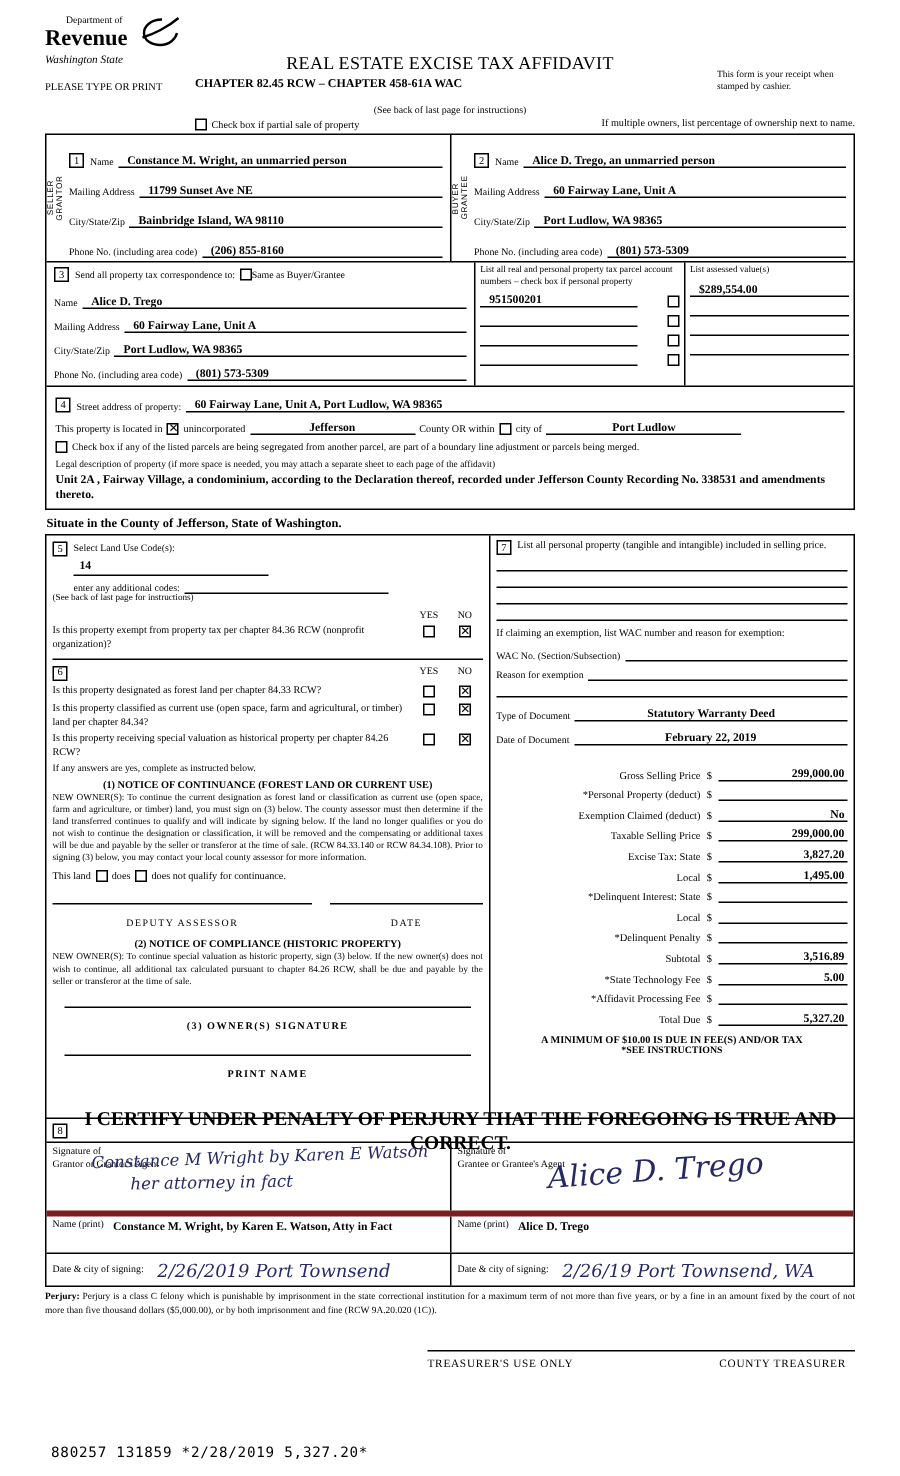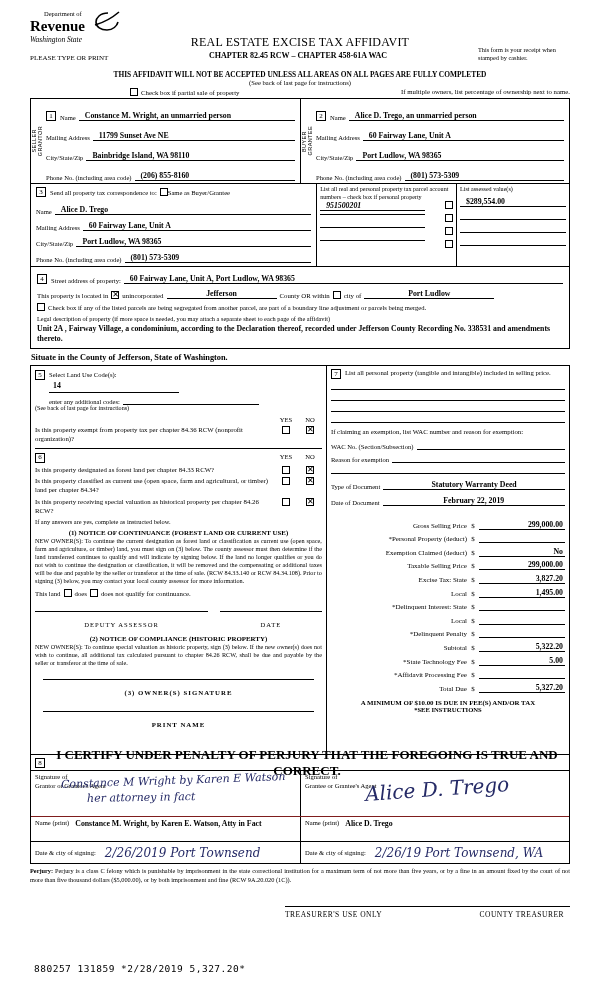--- a/index.html
+++ b/index.html
@@ -8,21 +8,21 @@
   font-family:"Liberation Serif",serif;padding:8px 30px 0 30px;overflow:hidden;}
 
 
 .hdr{position:relative;height:62px;}
 .logo{position:absolute;left:0;top:2px;width:140px;height:42px;}
 .logo-dept{position:absolute;left:14px;top:0;font-size:6.5px;}
 .logo-swoosh{position:absolute;left:64px;top:0;}
 .logo-rev{position:absolute;left:0;top:8px;font-size:15px;font-weight:bold;}
 .logo-ws{position:absolute;left:0;top:25px;font-size:7.5px;font-style:italic;}
 .hdr-title{position:absolute;left:60px;right:60px;top:27px;text-align:center;font-size:12px;font-weight:normal;letter-spacing:.2px;}
-.hdr-chapter{position:absolute;left:100px;right:104px;top:43px;text-align:center;font-size:8px;font-weight:bold;}
+.hdr-chapter{position:absolute;left:100px;right:104px;top:43px;font-size:8px;font-weight:bold;}
 .type-print{position:absolute;left:0;top:46px;font-size:7px;}
 .receipt{position:absolute;right:0;top:38px;width:92px;font-size:6.3px;line-height:1.25;}
 .warning{text-align:center;font-weight:bold;font-size:7.4px;}
 .seeback{text-align:center;font-size:6.6px;}
 .partial-row{display:flex;justify-content:space-between;font-size:6.8px;margin:2px 0;}
 .partial-left{margin-left:100px;display:flex;align-items:center;gap:3px;}
 
 
 .cb{display:inline-block;width:8px;height:8px;border:1px solid #000;position:relative;flex:none;vertical-align:-1px;background:#fff;}
 .cb.checked::after{content:"✕";position:absolute;left:0;top:-1px;font-size:8px;font-weight:bold;font-family:"DejaVu Sans",sans-serif;line-height:8px;}
@@ -42,21 +42,21 @@
 .side-strip{width:12px;display:flex;align-items:center;justify-content:center;flex:none;}
 .vtext{writing-mode:vertical-rl;transform:rotate(180deg);font-size:5.5px;letter-spacing:.4px;font-family:"Liberation Sans",sans-serif;}
 .pfields{flex:1;min-width:0;}
 
 .band3{display:flex;border-bottom:1px solid #000;}
 .b3left{width:53%;padding:1px 2px 3px 2px;}
 .b3left .frow{height:16px;}
 .b3left .f3head{height:14px;align-items:center;}
 .b3mid{width:26%;padding:2px 3px;}
 .b3right{width:21%;padding:2px 3px;}
-.prow{display:flex;align-items:flex-start;height:13px;gap:20px;font-style:italic;}
+.prow{display:flex;align-items:flex-end;height:13px;gap:20px;}
 .arow{display:flex;align-items:flex-end;height:13px;}
 
 .band4{padding:1px 3px 4px 3px;}
 .band4 .frow{height:16px;}
 .locrow{display:flex;align-items:flex-end;height:15px;gap:3px;font-size:6.8px;padding:0 3px;}
 .locfill{flex:none;border-bottom:1px solid #000;text-align:center;margin-top:43px;}
 .wcounty{width:110px;}
 .wcity{width:130px;}
 .segrow{display:flex;align-items:center;gap:3px;margin-top:4px;font-size:6.6px;padding:0 3px;}
 .legal-lbl{margin-top:4px;font-size:6.3px;padding:0 3px;}
@@ -110,21 +110,21 @@
 .certrow{display:flex;align-items:center;padding:2px 4px;height:15px;}
 .certtext{flex:1;text-align:center;font-weight:bold;font-size:13px;}
 .sigband{display:flex;height:46px;border-top:1px solid #000;}
 .sigcell{width:50%;position:relative;padding:2px 4px;}
 .siglbl{font-size:6.6px;line-height:1.35;}
 .blk{display:block;}
 .hand{font-family:"DejaVu Serif",serif;font-style:italic;color:#252a66;}
 .hand.h1{position:absolute;left:30px;top:3px;font-size:11px;transform:rotate(-2deg);white-space:nowrap;}
 .hand.h2{position:absolute;left:56px;top:20px;font-size:11px;transform:rotate(-1deg);white-space:nowrap;}
 .hand.big{position:absolute;left:64px;top:6px;font-size:20px;transform:rotate(-4deg);white-space:nowrap;}
-.nprow{display:flex;border-top:1px solid #7f1d1d;align-items:center;}
+.nprow{display:flex;border-top:4px solid #7f1d1d;align-items:center;}
 .npcell{width:50%;padding:2px 4px;display:flex;align-items:flex-start;min-height:24px;}
 .npval{margin-left:3px;line-height:1.25;}
 .dtrow{display:flex;border-top:1px solid #000;}
 .dtcell{width:50%;padding:2px 4px;display:flex;align-items:center;height:21px;}
 .hand.dt{font-size:12px;margin-left:6px;white-space:nowrap;}
 
 .perjury{font-size:6.3px;line-height:1.35;margin-top:3px;text-align:justify;}
 .pj-label{font-weight:bold;}
 
 .treas{margin-top:22px;margin-left:255px;border-top:1px solid #000;padding-top:3px;display:flex;justify-content:space-between;padding-right:6px;font-size:7.5px;letter-spacing:.5px;}
@@ -145,21 +145,20 @@
           </svg>
       </span>
       <span class="logo-rev">Revenue</span>
       <span class="logo-ws">Washington State</span>
     </div>
     <div class="hdr-title">REAL ESTATE EXCISE TAX AFFIDAVIT</div>
     <div class="hdr-chapter">CHAPTER 82.45 RCW – CHAPTER 458-61A WAC</div>
     <div class="type-print">PLEASE TYPE OR PRINT</div>
     <div class="receipt">This form is your receipt when stamped by cashier.</div>
   </div>
-  <div class="warning">THIS AFFIDAVIT WILL NOT BE ACCEPTED UNLESS ALL AREAS ON ALL PAGES ARE FULLY COMPLETED</div>
   <div class="seeback">(See back of last page for instructions)</div>
   <div class="partial-row">
     <span class="partial-left">
       <span class="cb"></span>
       <span>Check box if partial sale of property</span>
     </span>
     <span>If multiple owners, list percentage of ownership next to name.</span>
   </div>
 
   <div class="mainbox">
@@ -450,21 +449,21 @@
             <span class="feeval"></span>
           </div>
         <div class="feerow">
             <span class="feelbl">*Delinquent Penalty</span>
             <span class="dollar">$</span>
             <span class="feeval"></span>
           </div>
         <div class="feerow">
             <span class="feelbl">Subtotal</span>
             <span class="dollar">$</span>
-            <span class="feeval">5,322.20</span>
+            <span class="feeval">3,516.89</span>
           </div>
         <div class="feerow">
             <span class="feelbl">*State Technology Fee</span>
             <span class="dollar">$</span>
             <span class="feeval">5.00</span>
           </div>
         <div class="feerow">
             <span class="feelbl">*Affidavit Processing Fee</span>
             <span class="dollar">$</span>
             <span class="feeval"></span>

